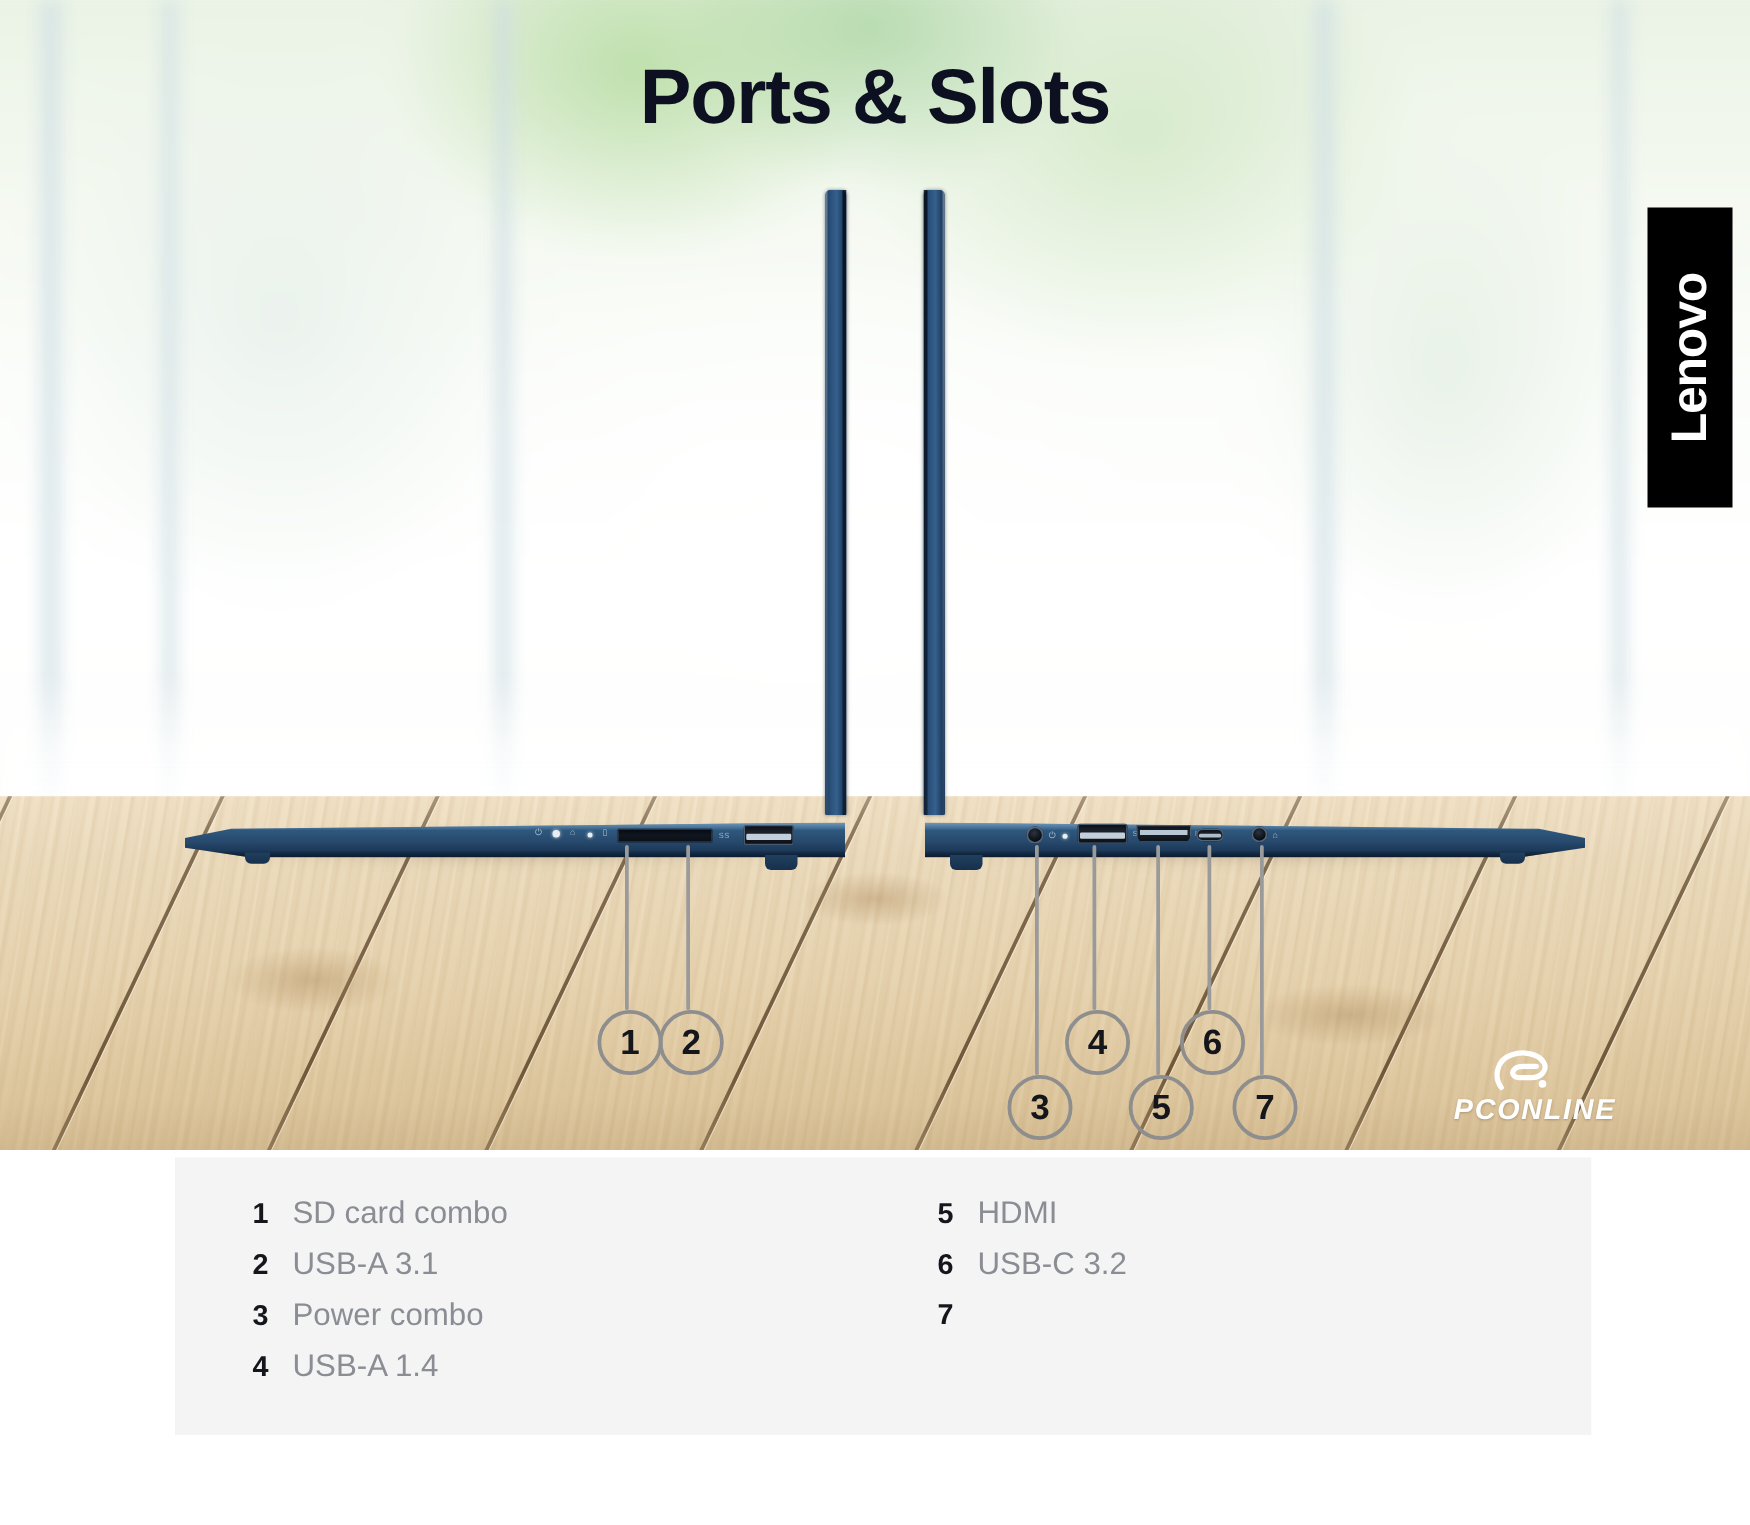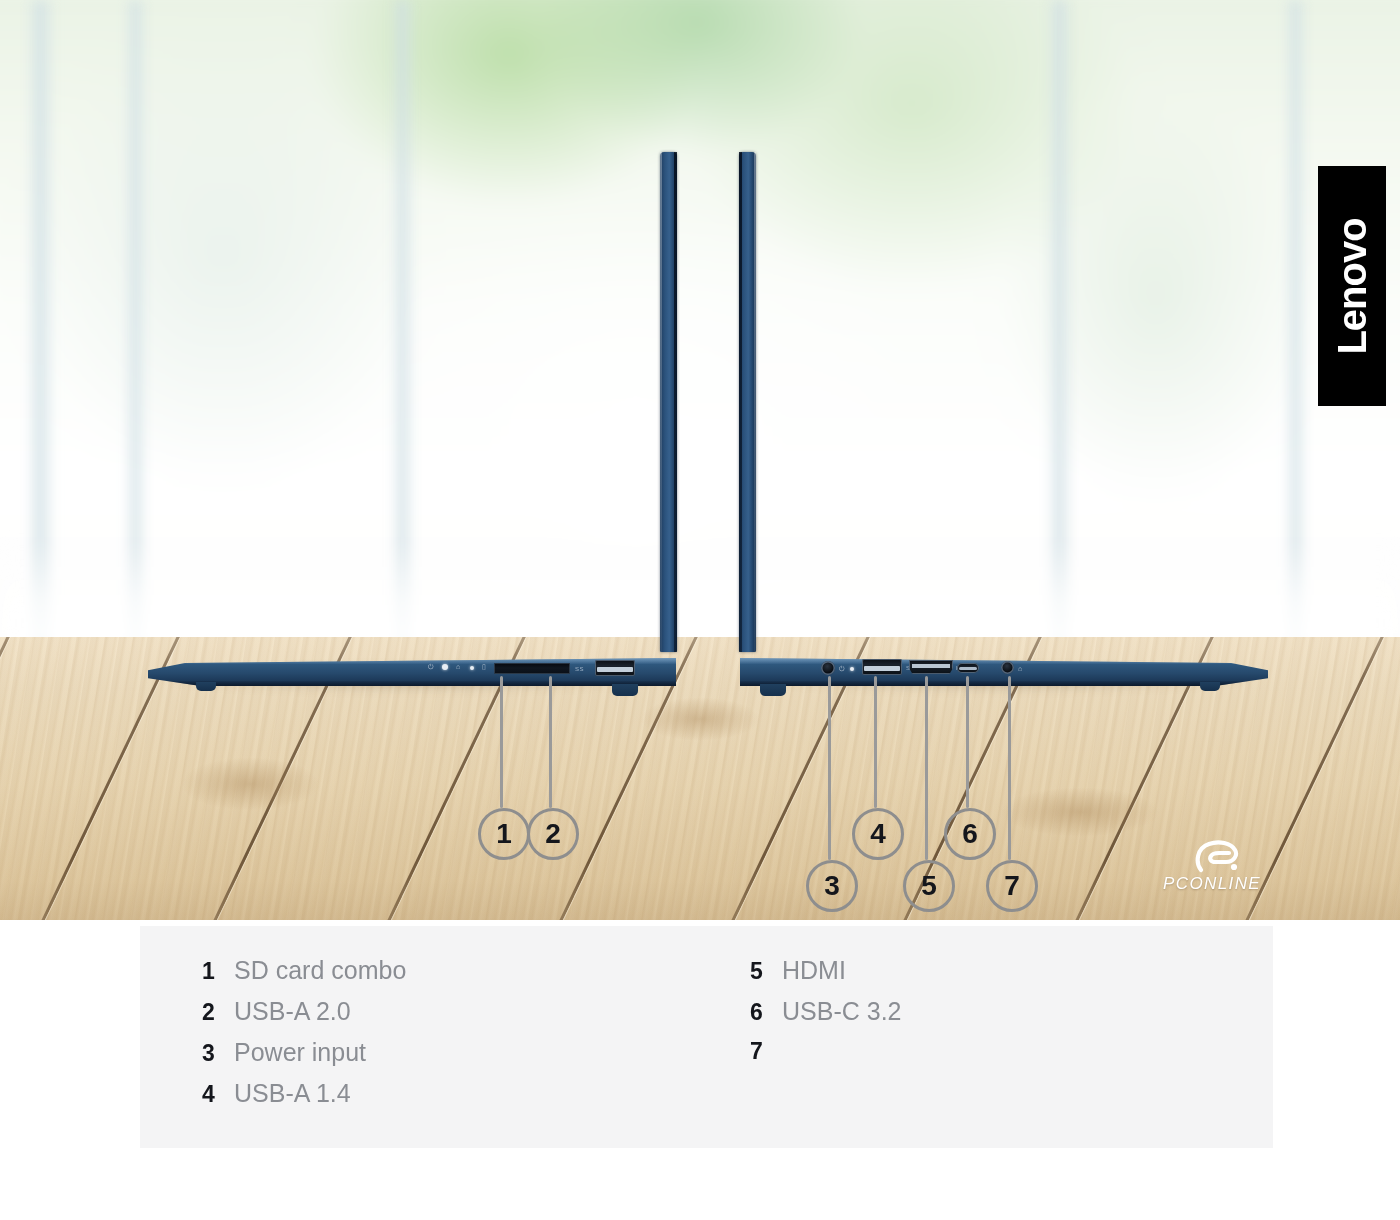--- a/index.html
+++ b/index.html
@@ -214,21 +214,21 @@
   }
 
   
   .wm{
     position:absolute;left:1163px;top:840px;width:120px;height:62px;
     color:#fff;
   }
   .wm-mark{position:absolute;left:32px;top:0;}
   .wm-text{
     position:absolute;left:0;top:34px;width:120px;
-    font-size:17px;font-weight:400;letter-spacing:1.4px;
+    font-size:23px;font-weight:700;letter-spacing:1.4px;
     font-style:italic;color:#fff;
     text-shadow:0 1px 2px rgba(90,70,40,.35);
     font-family:"Liberation Sans",sans-serif;
   }
 
   
   .legend{
     position:absolute;left:140px;top:926px;width:1133px;height:222px;
     background:#f4f4f5;
     display:flex;
@@ -374,38 +374,39 @@
         <svg width="46" height="34" viewBox="0 0 46 34" aria-hidden="true">
           <path d="M6 30 C0 22, 2 8, 14 4 C24 0.5, 36 3, 40 10 C43 15, 39 22, 31 22 L20 22
                    C16 22, 14 19, 16 16 C17.5 13.5, 21 13, 24 13 L34 13" fill="none" stroke="#ffffff" stroke-width="4.2" stroke-linecap="round"></path>
           <circle cx="39" cy="27" r="3.1" fill="#ffffff"></circle>
         </svg>
       </div>
       <div class="wm-text">PCONLINE</div>
     </div>
   </div>
 
+  <div class="title">Ports &amp; Slots</div>
 
   <div class="lenovo">
     <span>Lenovo</span>
   </div>
 
   <div class="legend">
     <div class="legend-col left" id="legend-left">
         <div class="lrow">
           <div class="lnum">1</div>
           <div class="ltxt">SD card combo</div>
         </div>
         <div class="lrow">
           <div class="lnum">2</div>
-          <div class="ltxt">USB-A 2.0</div>
+          <div class="ltxt">USB-A 3.1</div>
         </div>
         <div class="lrow">
           <div class="lnum">3</div>
-          <div class="ltxt">Power input</div>
+          <div class="ltxt">Power combo</div>
         </div>
         <div class="lrow">
           <div class="lnum">4</div>
           <div class="ltxt">USB-A 1.4</div>
         </div>
       </div>
     <div class="legend-col right" id="legend-right">
         <div class="lrow">
           <div class="lnum">5</div>
           <div class="ltxt">HDMI</div>

